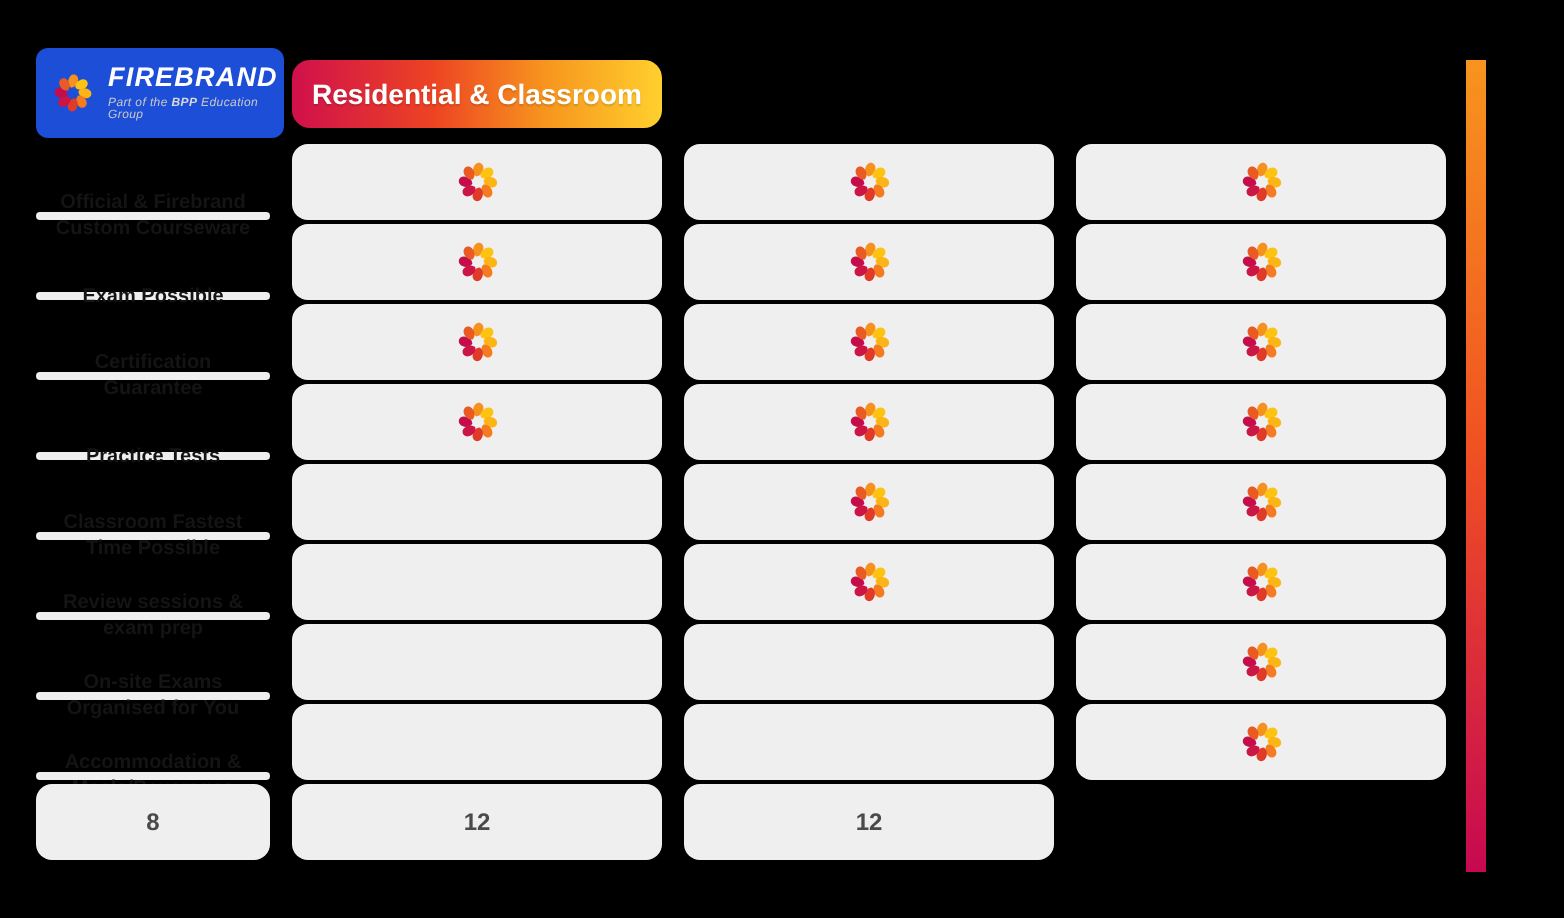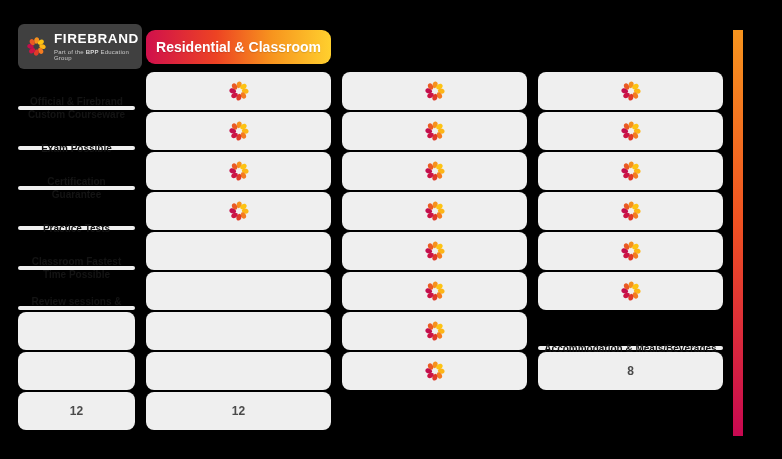--- a/index.html
+++ b/index.html
@@ -9,23 +9,23 @@
     overflow: hidden;
     position: relative;
     font-family: "Liberation Sans", "DejaVu Sans", sans-serif;
   }
   .stage { position: absolute; inset: 0; }
 
   
   .logo-panel {
     position: absolute; left: 18px; top: 24px;
     width: 124px; height: 45px;
-    background: #404040; border-radius: 6px;
+    background: #1d4ed8; border-radius: 6px;
     display: flex; align-items: center; gap: 6px;
-    padding: 0 7px; box-sizing: border-box;
+    padding: 0 7px; box-sizing: border-box; font-style: italic;
   }
   .logo-text { display: flex; flex-direction: column; }
   .brand {
     color: #ffffff; font-weight: 700; font-size: 13.5px;
     letter-spacing: 0.6px; line-height: 1.1;
   }
   .tagline { color: #c9c9c9; font-size: 6px; margin-top: 2px; letter-spacing: 0.2px; }
   .tagline b { color: #d9d9d9; }
 
   
@@ -326,20 +326,21 @@
       <path d="M11.2 9.2 C9.2 8.2 9.0 4.9 10.6 3.2 C12.3 1.5 14.8 2.7 14.7 5.0 C14.6 7.4 13.2 9.0 11.2 9.2 Z" transform="rotate(45 12 12)" fill="#fdc313"></path>
       <path d="M11.2 9.2 C9.2 8.2 9.0 4.9 10.6 3.2 C12.3 1.5 14.8 2.7 14.7 5.0 C14.6 7.4 13.2 9.0 11.2 9.2 Z" transform="rotate(90 12 12)" fill="#fdb515"></path>
       <path d="M11.2 9.2 C9.2 8.2 9.0 4.9 10.6 3.2 C12.3 1.5 14.8 2.7 14.7 5.0 C14.6 7.4 13.2 9.0 11.2 9.2 Z" transform="rotate(135 12 12)" fill="#f47b20"></path>
       <path d="M11.2 9.2 C9.2 8.2 9.0 4.9 10.6 3.2 C12.3 1.5 14.8 2.7 14.7 5.0 C14.6 7.4 13.2 9.0 11.2 9.2 Z" transform="rotate(180 12 12)" fill="#e03a28"></path>
       <path d="M11.2 9.2 C9.2 8.2 9.0 4.9 10.6 3.2 C12.3 1.5 14.8 2.7 14.7 5.0 C14.6 7.4 13.2 9.0 11.2 9.2 Z" transform="rotate(225 12 12)" fill="#cc1445"></path>
       <path d="M11.2 9.2 C9.2 8.2 9.0 4.9 10.6 3.2 C12.3 1.5 14.8 2.7 14.7 5.0 C14.6 7.4 13.2 9.0 11.2 9.2 Z" transform="rotate(270 12 12)" fill="#c40e4c"></path>
       <path d="M11.2 9.2 C9.2 8.2 9.0 4.9 10.6 3.2 C12.3 1.5 14.8 2.7 14.7 5.0 C14.6 7.4 13.2 9.0 11.2 9.2 Z" transform="rotate(315 12 12)" fill="#ea5a24"></path>
     </g>
   </svg>
       </div>
+      <div class="row-label">On-site Exams Organised for You</div>
       <div class="cell"></div>
       <div class="cell"></div>
       <div class="cell">
         <svg class="flame" width="24" height="24" viewBox="0 0 24 24" aria-hidden="true">
     <g>
       <path d="M11.2 9.2 C9.2 8.2 9.0 4.9 10.6 3.2 C12.3 1.5 14.8 2.7 14.7 5.0 C14.6 7.4 13.2 9.0 11.2 9.2 Z" transform="rotate(0 12 12)" fill="#f6911e"></path>
       <path d="M11.2 9.2 C9.2 8.2 9.0 4.9 10.6 3.2 C12.3 1.5 14.8 2.7 14.7 5.0 C14.6 7.4 13.2 9.0 11.2 9.2 Z" transform="rotate(45 12 12)" fill="#fdc313"></path>
       <path d="M11.2 9.2 C9.2 8.2 9.0 4.9 10.6 3.2 C12.3 1.5 14.8 2.7 14.7 5.0 C14.6 7.4 13.2 9.0 11.2 9.2 Z" transform="rotate(90 12 12)" fill="#fdb515"></path>
       <path d="M11.2 9.2 C9.2 8.2 9.0 4.9 10.6 3.2 C12.3 1.5 14.8 2.7 14.7 5.0 C14.6 7.4 13.2 9.0 11.2 9.2 Z" transform="rotate(135 12 12)" fill="#f47b20"></path>
       <path d="M11.2 9.2 C9.2 8.2 9.0 4.9 10.6 3.2 C12.3 1.5 14.8 2.7 14.7 5.0 C14.6 7.4 13.2 9.0 11.2 9.2 Z" transform="rotate(180 12 12)" fill="#e03a28"></path>

